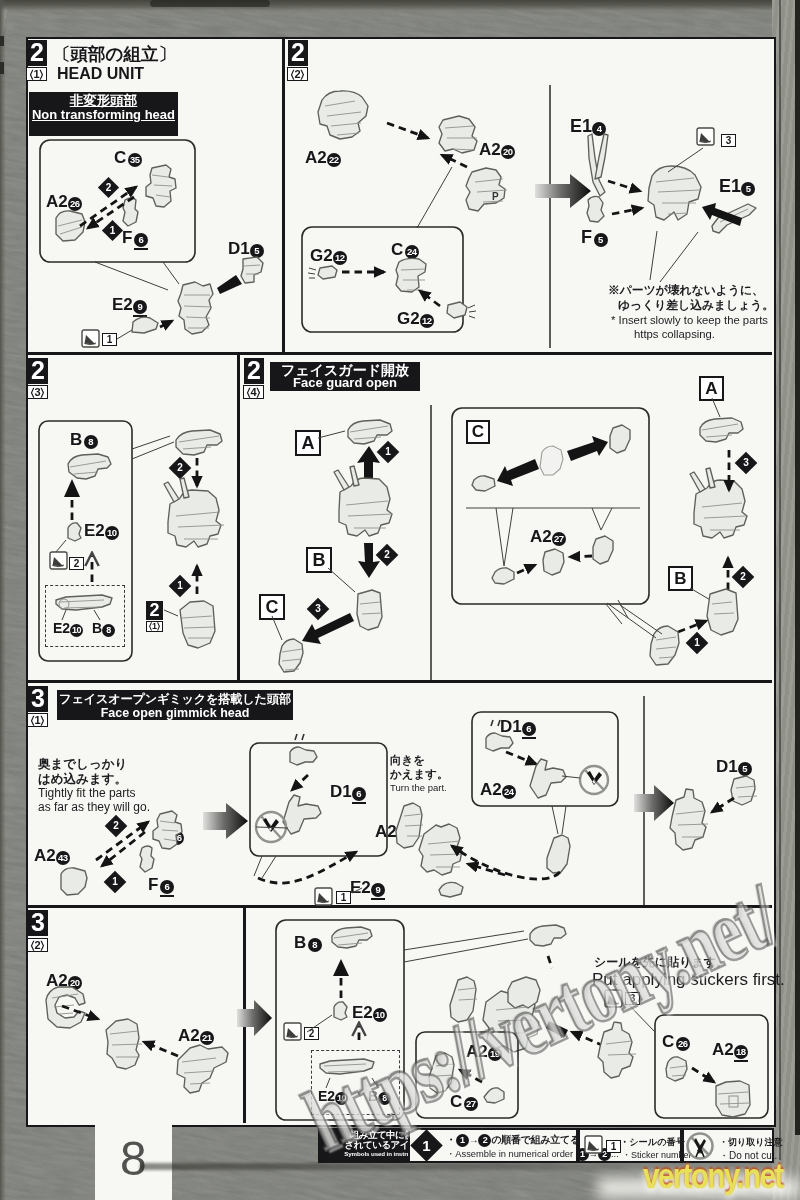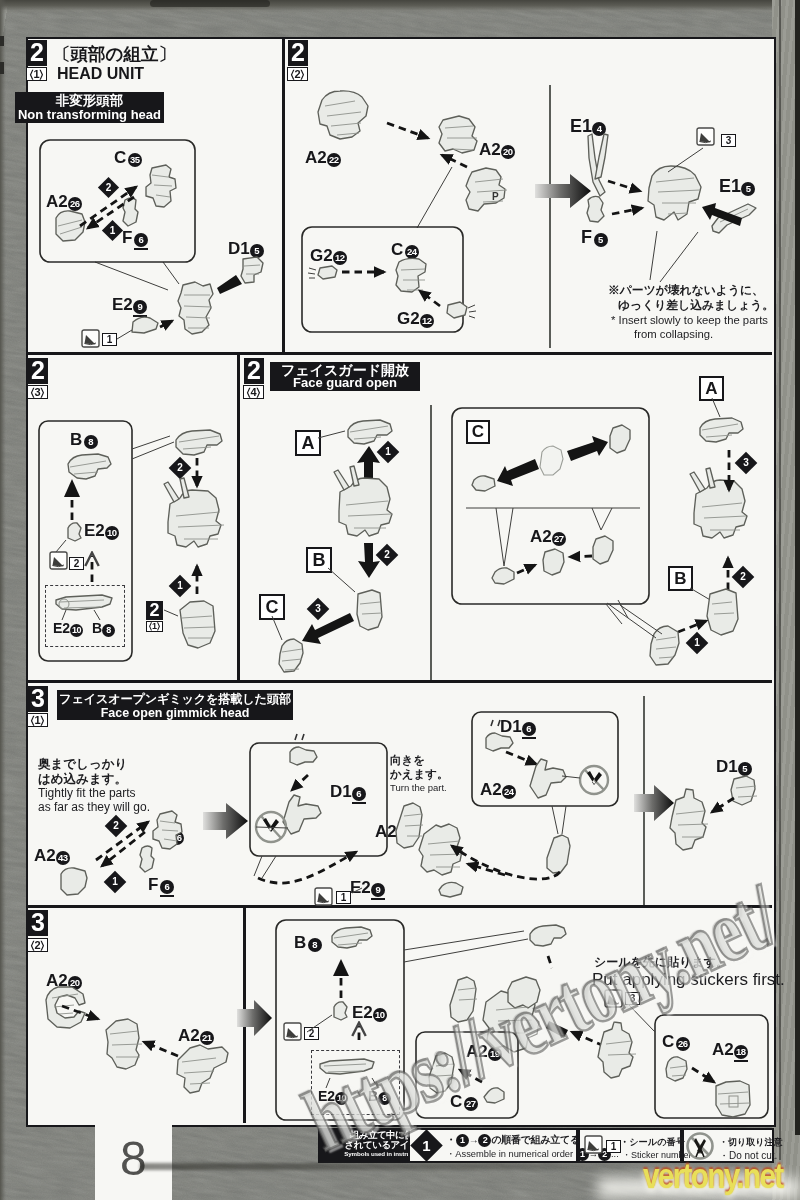--- a/index.html
+++ b/index.html
@@ -339,21 +339,21 @@
 <use href="#stick" x="284" y="1023"></use>
 <use href="#stick" x="605" y="990"></use>
 <use href="#stick" x="585" y="1136"></use>
 <use href="#nocut" x="686" y="1132"></use>
 </svg>
 
 <div class="nbox" style="left:27px;top:40px;width:20px;height:26px;">2</div>
 <div class="ref" style="left:26px;top:67px;width:19px;height:12px;">〈1〉</div>
 <div class="lbl" style="left:53px;top:42px;font-size:17.5px;">〔頭部の組立〕</div>
 <div class="lbl" style="left:57px;top:65px;font-size:16px;">HEAD UNIT</div>
-<div class="hdr" style="left:15px;top:92px;width:149px;height:31px;">
+<div class="hdr" style="left:29px;top:92px;width:149px;height:44px;text-decoration:underline;">
  <div style="font-size:13.5px;margin-top:2px;">非変形頭部</div>
  <div style="font-size:13px;">Non transforming head</div>
   </div>
 <div class="lbl" style="left:114px;top:148px;font-size:17px;">C <span class="disc d14">35</span></div>
 <div class="lbl" style="left:46px;top:192px;font-size:17px;">A2<span class="disc d14">26</span></div>
 <div class="lbl" style="left:122px;top:228px;font-size:17px;">F <span class="disc d14 ul">6</span></div>
 <div class="dia" style="left:101px;top:180px;width:15px;height:15px;">
     <i></i>
     <b style="font-size:10px;line-height:15px;">2</b>
   </div>
@@ -373,21 +373,21 @@
 <div class="lbl" style="left:391px;top:240px;font-size:17px;">C <span class="disc d14">24</span></div>
 <div class="lbl" style="left:397px;top:309px;font-size:17px;">G2<span class="disc d14">12</span></div>
 
 <div class="lbl" style="left:570px;top:116px;font-size:18px;">E1<span class="disc d14">4</span></div>
 <div class="ref" style="left:721px;top:134px;width:13px;height:11px;font-size:10px;line-height:11px;">3</div>
 <div class="lbl" style="left:719px;top:176px;font-size:18px;">E1<span class="disc d14">5</span></div>
 <div class="lbl" style="left:581px;top:227px;font-size:18px;">F <span class="disc d14">5</span></div>
 <div class="txt" style="left:608px;top:283px;font-size:11.8px;font-weight:700;">※パーツが壊れないように、</div>
 <div class="txt" style="left:618px;top:298px;font-size:11.8px;font-weight:700;">ゆっくり差し込みましょう。</div>
 <div class="txt" style="left:611px;top:314px;font-size:11.3px;">* Insert slowly to keep the parts</div>
-<div class="txt" style="left:634px;top:328px;font-size:11.3px;">from collapsing.</div>
+<div class="txt" style="left:634px;top:328px;font-size:11.3px;">https collapsing.</div>
 
 <div class="nbox" style="left:28px;top:358px;width:20px;height:26px;">2</div>
 <div class="ref" style="left:27px;top:385px;width:19px;height:12px;">〈3〉</div>
 <div class="lbl" style="left:70px;top:430px;font-size:17px;">B <span class="disc d14">8</span></div>
 <div class="lbl" style="left:84px;top:521px;font-size:17px;">E2<span class="disc d14">10</span></div>
 <div class="ref" style="left:69px;top:557px;width:13px;height:11px;font-size:10px;line-height:11px;">2</div>
 <div class="dot" style="left:45px;top:585px;width:78px;height:60px;"></div>
 <div class="lbl" style="left:53px;top:620px;font-size:14px;">E2<span class="disc d13">10</span></div>
 <div class="lbl" style="left:92px;top:620px;font-size:14px;">B<span class="disc d13">8</span></div>
 <div class="dia" style="left:172px;top:460px;width:16px;height:16px;">

